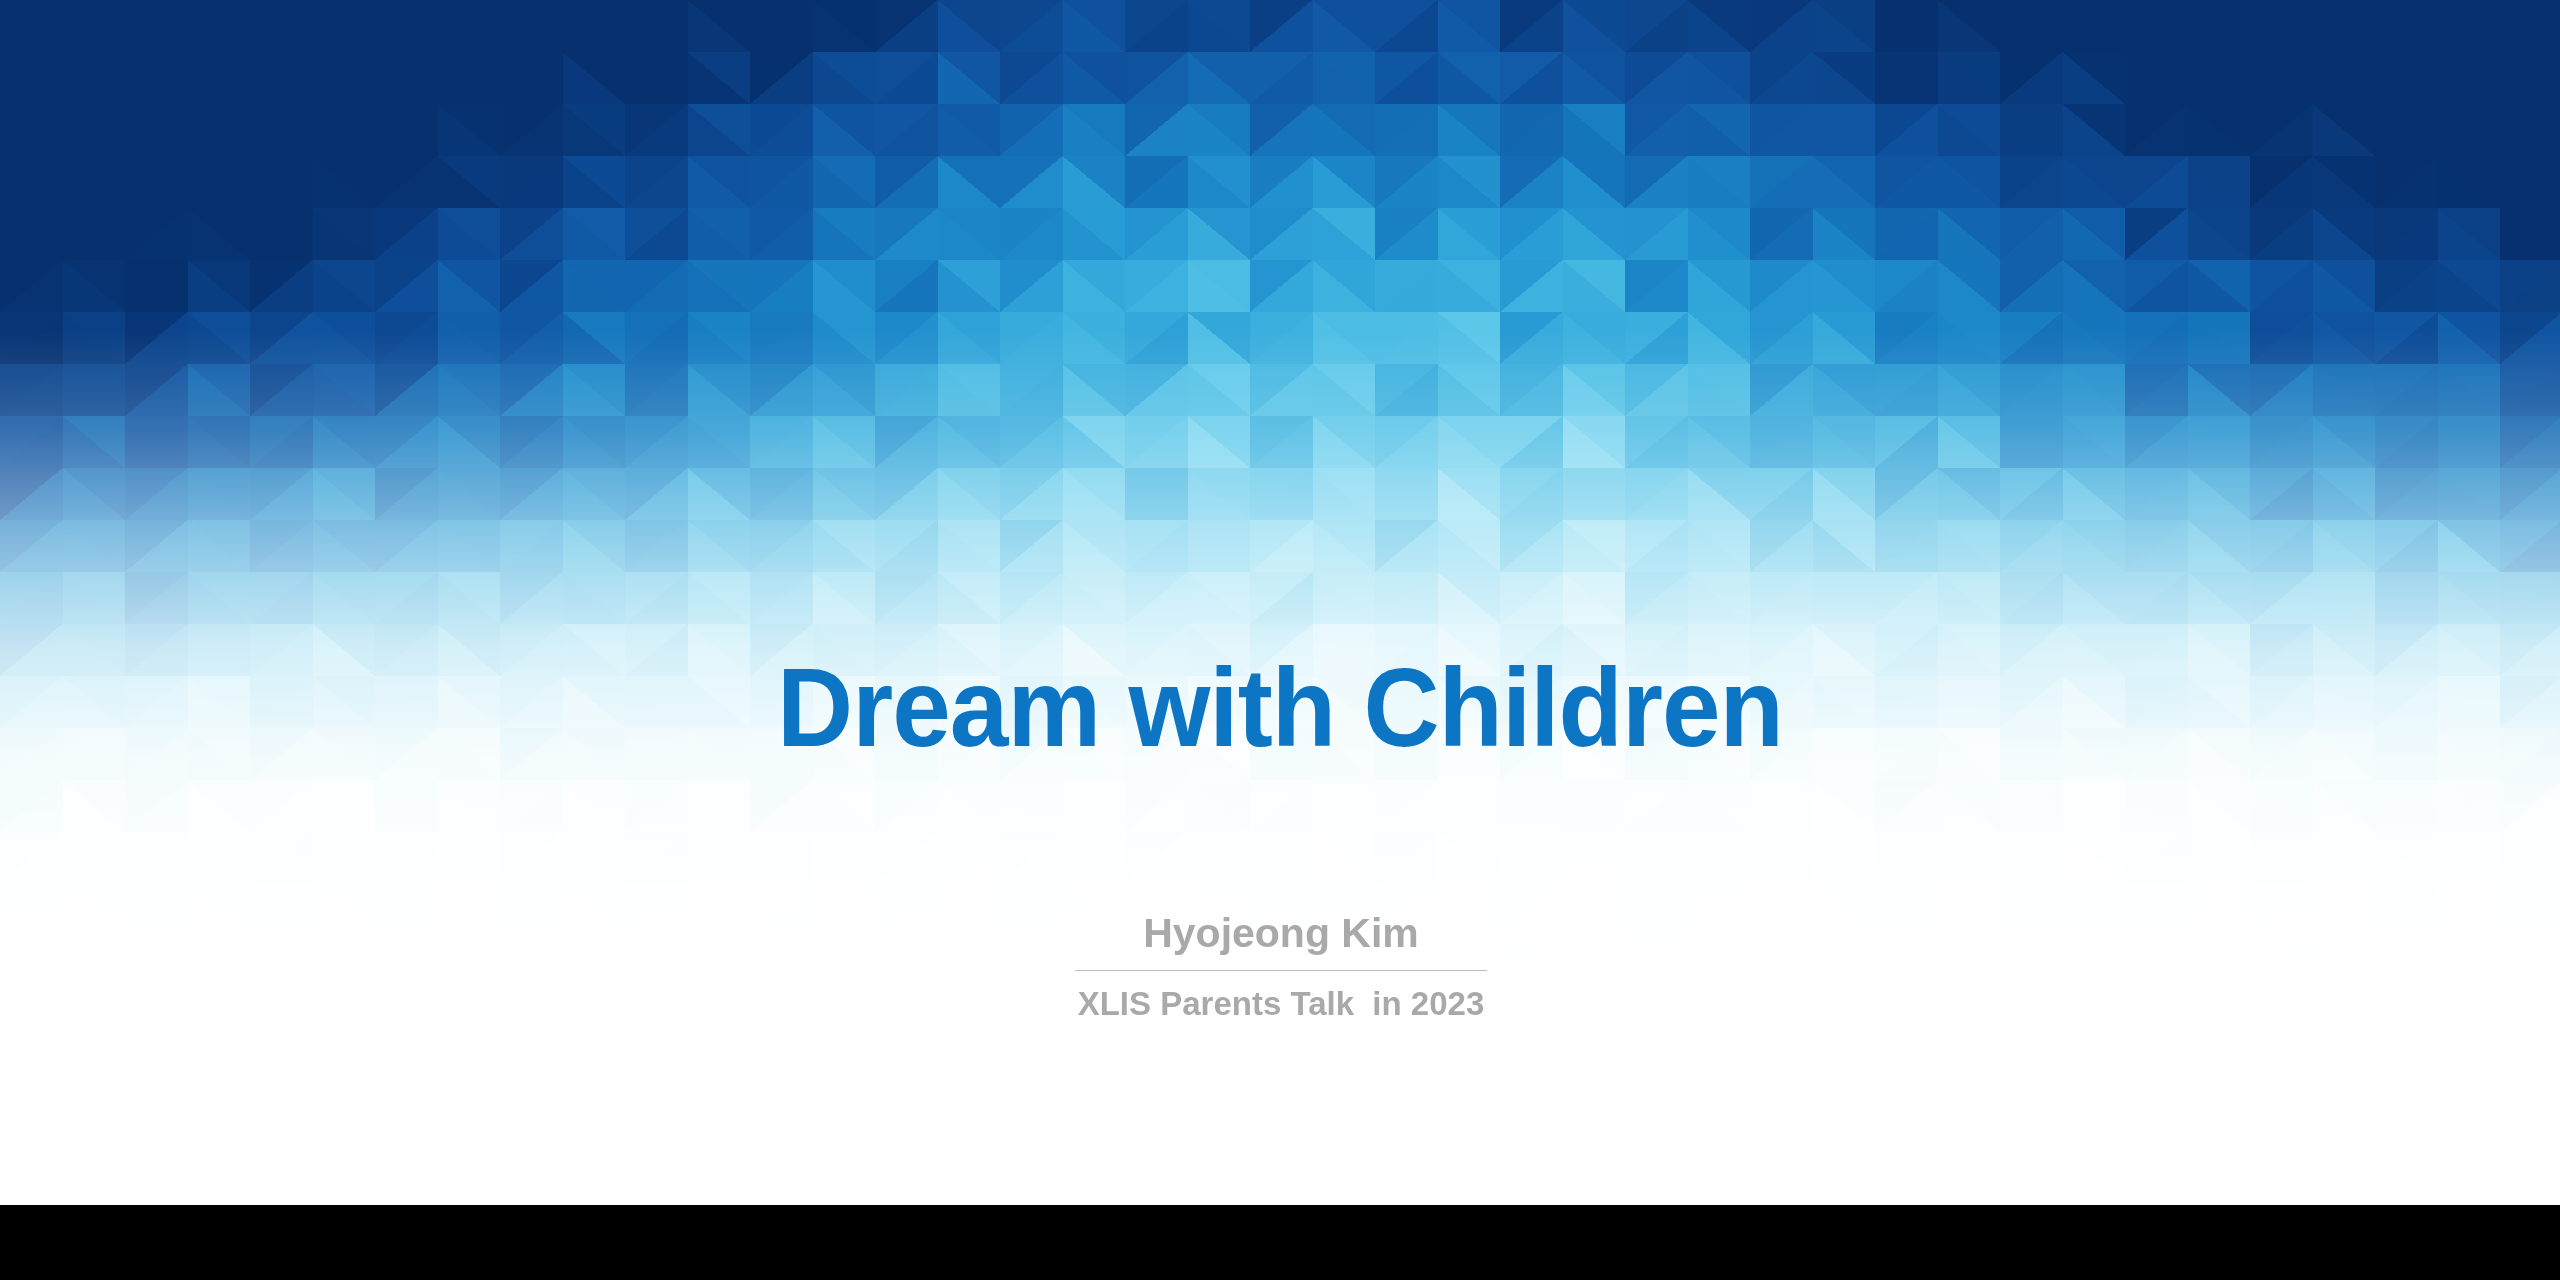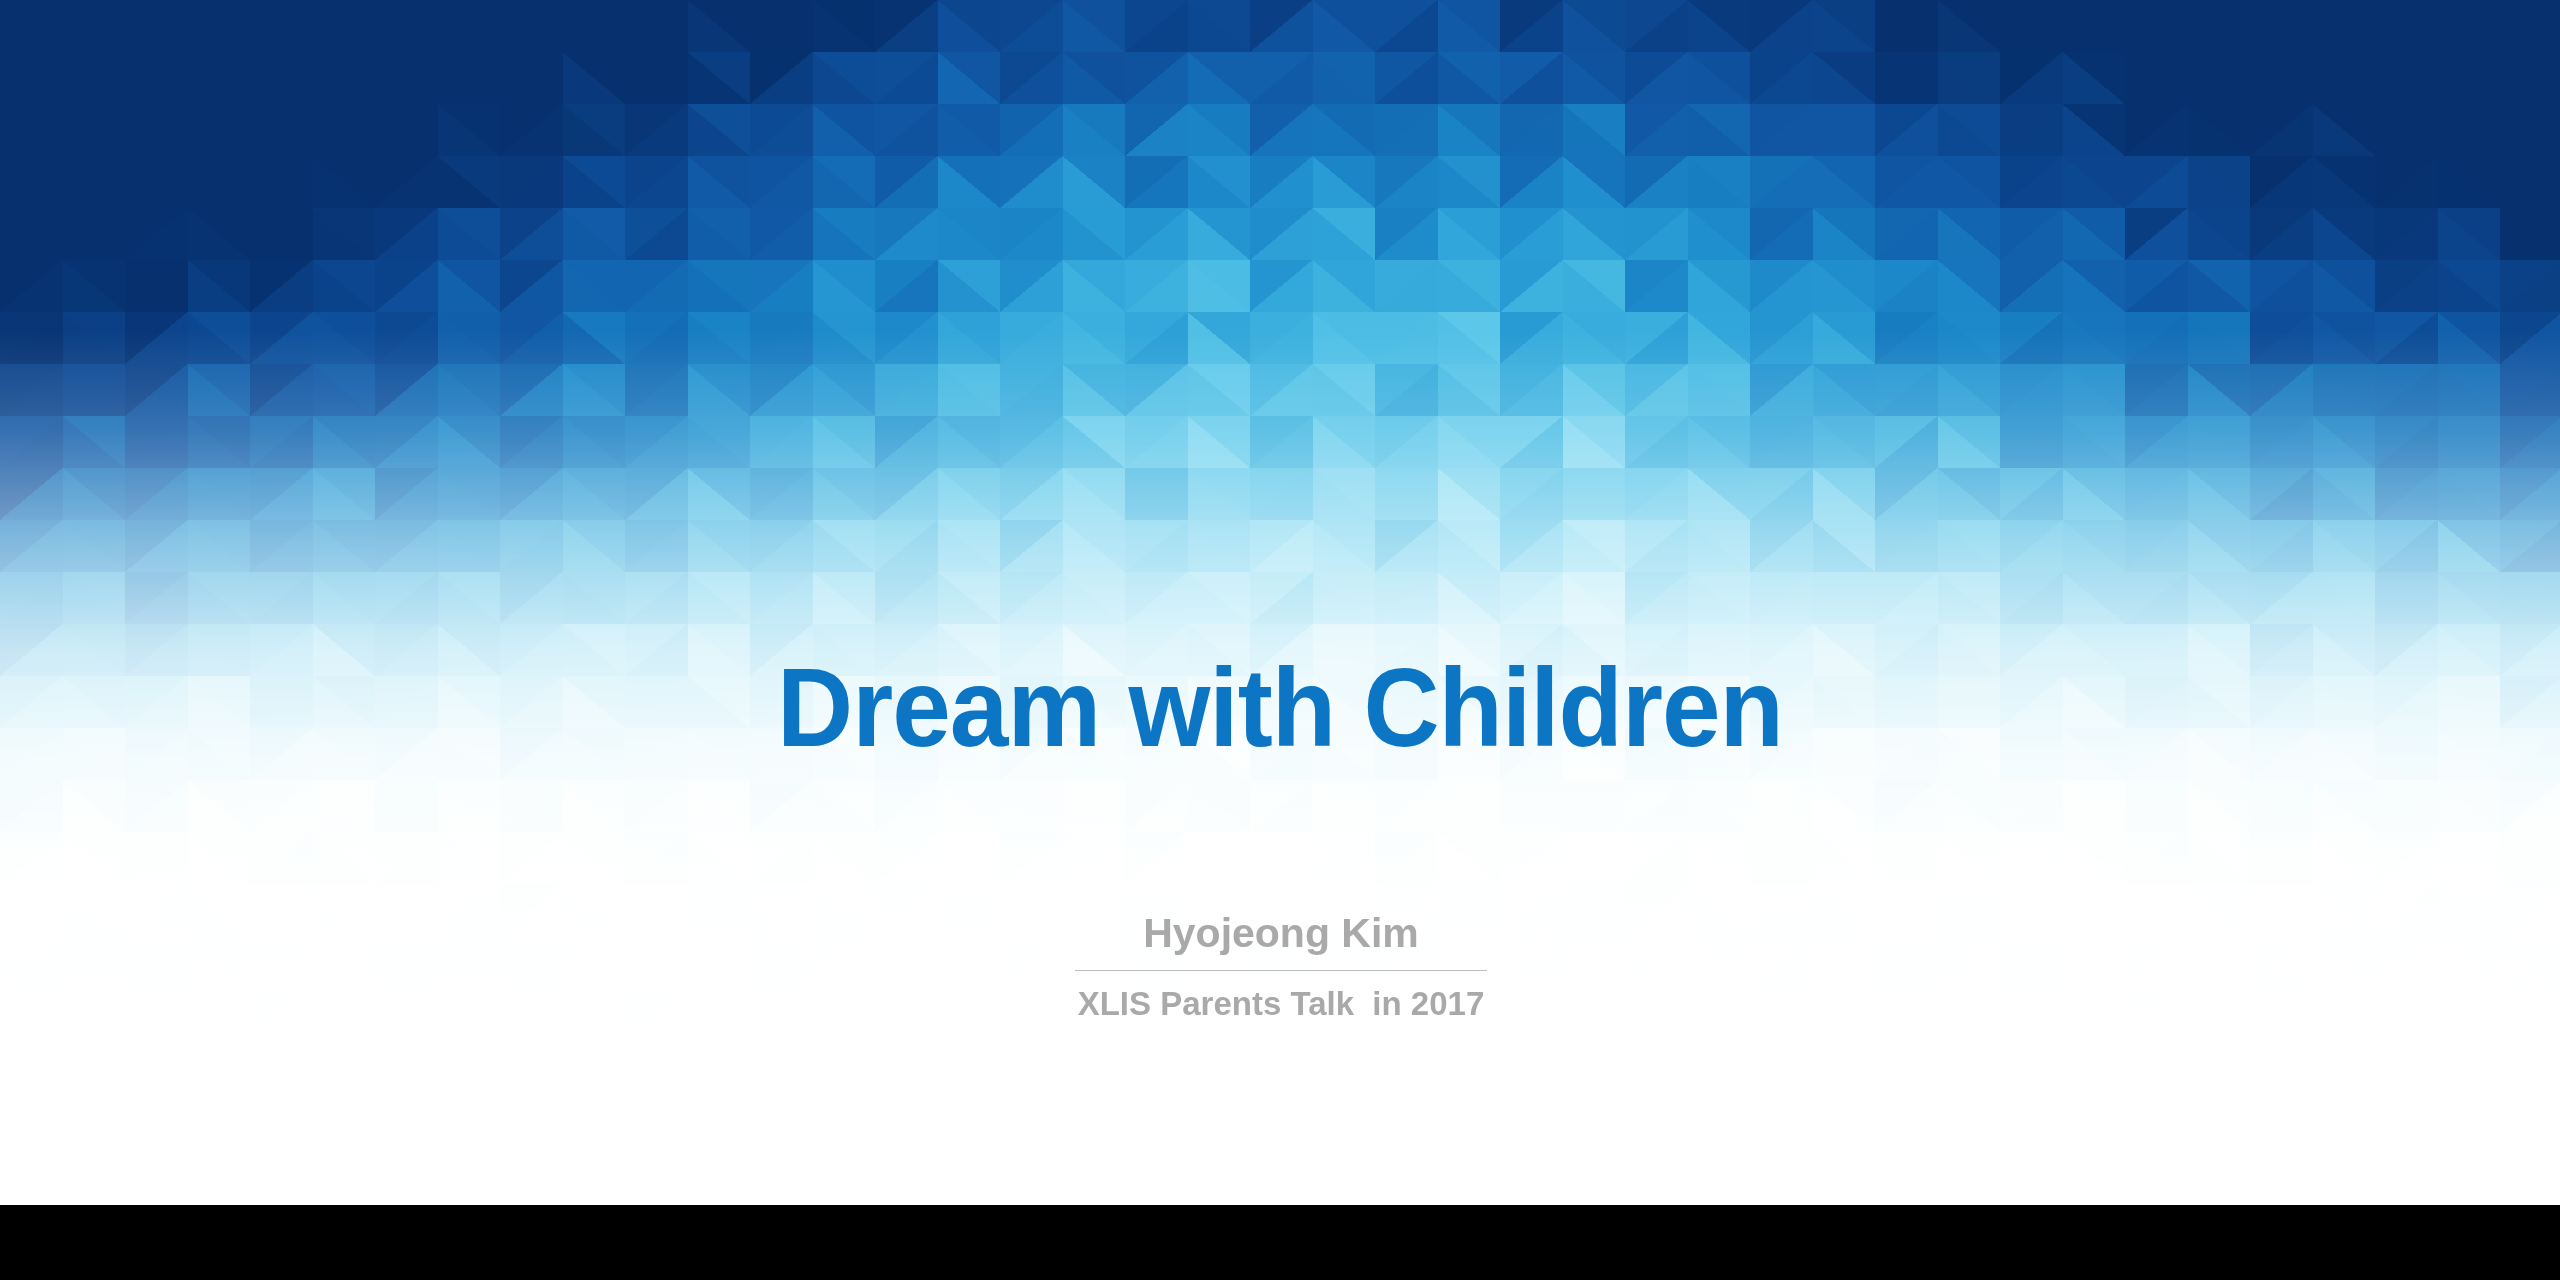--- a/index.html
+++ b/index.html
@@ -2346,21 +2346,21 @@
 
     <div id="bg-fade"></div>
 
     <div id="title-block">
 
       <div id="slide-title">Dream with Children</div>
 
       <div id="byline-group">
         <div id="author-name">Hyojeong Kim</div>
         <div id="byline-rule"></div>
-        <div id="event-line">XLIS Parents Talk  in 2017</div>
+        <div id="event-line">XLIS Parents Talk  in 2023</div>
       </div>
 
     </div>
 
   </div>
 
   <div id="letterbox-bar"></div>
 
 </div>
 

